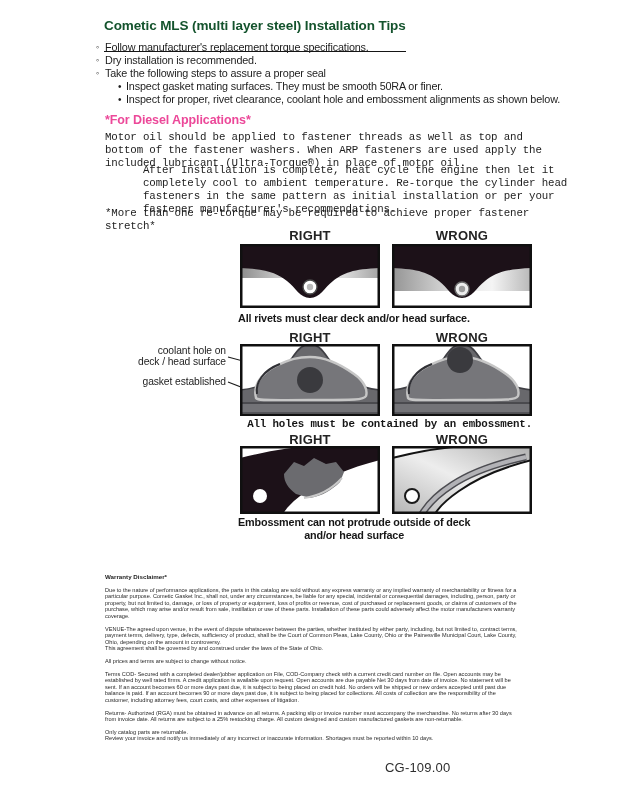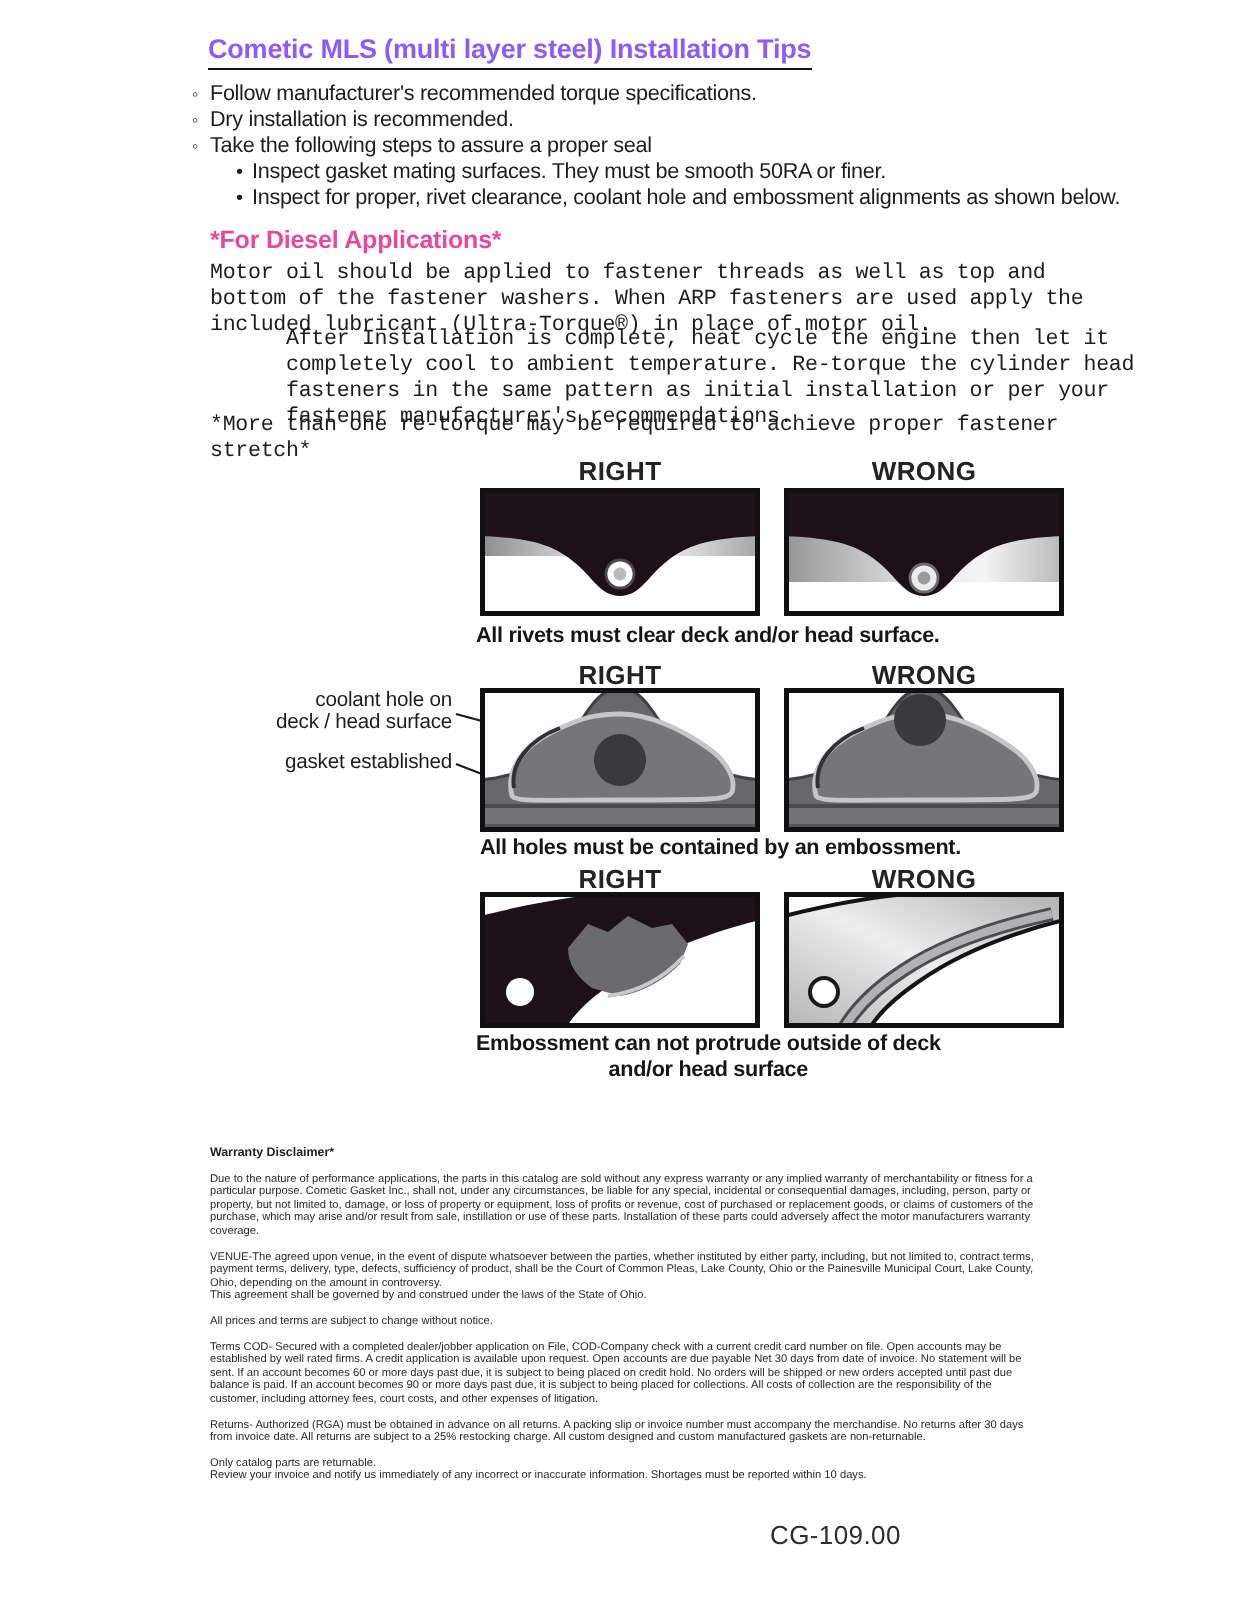--- a/index.html
+++ b/index.html
@@ -1,20 +1,20 @@
 <!DOCTYPE html>
 <html><head>
 <meta charset="utf-8">
 <style>
   html,body{margin:0;padding:0;background:#ffffff;}
   .page{position:relative;width:618px;height:800px;background:#ffffff;overflow:hidden;
         font-family:"Liberation Sans",sans-serif;color:#1d1d1d;}
   .abs{position:absolute;}
-  .title{font-size:13.5px;font-weight:bold;color:#8b5cf6;border-bottom:1.6px solid #151515;
-         padding-bottom:2px;letter-spacing:-0.1px;}
+  .title{font-size:13.5px;font-weight:bold;color:#14532d;border-bottom:1.6px solid #151515;
+         padding-bottom:18px;letter-spacing:-0.1px;}
   .body-txt{font-size:10.8px;line-height:13px;letter-spacing:-0.15px;color:#1d1d1d;width:455px;font-family:Liberation Mono, monospace;}
   .bullet-row{display:flex;font-size:10.8px;line-height:13px;letter-spacing:-0.15px;}
   .bullet-row .m{width:9px;flex:0 0 9px;font-size:9px;line-height:13px;}
   .bullet-row.sub{margin-left:22px;}
   .bullet-row.sub .m{width:8px;flex:0 0 8px;font-size:10px;}
   .h2{font-size:12.5px;font-weight:bold;color:#ec4899;letter-spacing:-0.1px;}
   .rw-label{font-size:13px;font-weight:600;color:#232323;text-align:center;width:140px;letter-spacing:0.2px;}
   .caption{font-size:10.8px;font-weight:600;color:#161616;letter-spacing:-0.15px;line-height:12.5px;}
   .fig-side-label{font-size:10.3px;color:#1d1d1d;text-align:right;width:126px;line-height:11px;letter-spacing:-0.1px;}
   .warranty{width:412px;font-size:5.6px;line-height:6.6px;color:#2a2a2a;letter-spacing:0;}
@@ -28,21 +28,21 @@
 
 <div class="page">
 
   <div class="abs" style="left:104px;top:16px;">
     <span class="title">Cometic MLS (multi layer steel) Installation Tips</span>
   </div>
 
   <div class="abs" style="left:96px;top:41px;">
     <div class="bullet-row">
       <span class="m">◦</span>
-      <span>Follow manufacturer's recommended torque specifications.</span>
+      <span>Follow manufacturer's replacement torque specifications.</span>
     </div>
     <div class="bullet-row">
       <span class="m">◦</span>
       <span>Dry installation is recommended.</span>
     </div>
     <div class="bullet-row">
       <span class="m">◦</span>
       <span>Take the following steps to assure a proper seal</span>
     </div>
     <div class="bullet-row sub">
@@ -139,21 +139,21 @@
       <rect x="0" y="58" width="140" height="2" fill="#4a4a4e"></rect>
       <rect x="0" y="60" width="140" height="8" fill="#737377"></rect>
       <rect x="0" y="68" width="140" height="1.5" fill="#55555a"></rect>
       <rect x="0" y="69.5" width="140" height="2.5" fill="#7d7d81"></rect>
       <path d="M16,54 C13,42 20,30 36,22 C50,15 58,13 70,13 C84,13 100,20 114,30 C124,37 128,46 126,52 C124,56 116,56 70,56 C30,56 18,57 16,54 Z" fill="#76767a" stroke="#c6c6c6" stroke-width="2.4"></path>
       <path d="M17,50 C15,38 24,26 40,20" fill="none" stroke="#303035" stroke-width="2"></path>
       <circle cx="68" cy="16" r="13" fill="#3a3a3e"></circle>
       <rect x="1.25" y="1.25" width="137.5" height="69.5" fill="none" stroke="#101010" stroke-width="2.5"></rect>
     </svg>
 
-    <div class="abs caption" style="left:240px;top:88px;width:292px;text-align:left;">All holes must be contained by an embossment.</div>
+    <div class="abs caption" style="left:240px;top:88px;width:292px;text-align:right;font-family:Liberation Mono, monospace;">All holes must be contained by an embossment.</div>
   </div>
 
   <div class="abs" style="left:0;top:430px;width:618px;height:112px;">
     <div class="abs rw-label" style="left:240px;top:2px;">RIGHT</div>
     <div class="abs rw-label" style="left:392px;top:2px;">WRONG</div>
 
     <svg class="abs" style="left:240px;top:16px;" width="140" height="68" viewBox="0 0 140 68">
       <rect x="0" y="0" width="140" height="68" fill="#ffffff"></rect>
       <path d="M0,12 C28,5 52,1 75,0 L140,0 L140,14 C108,22 84,33 67,45 C54,54 47,61 43,68 L0,68 Z" fill="#1c1118"></path>
       <path d="M44,28 L54,16 L64,20 L74,12 L86,18 L96,16 L104,26 L100,36 C92,44 82,50 70,52 L56,48 C48,42 44,36 44,28 Z" fill="#6b6b6f"></path>

